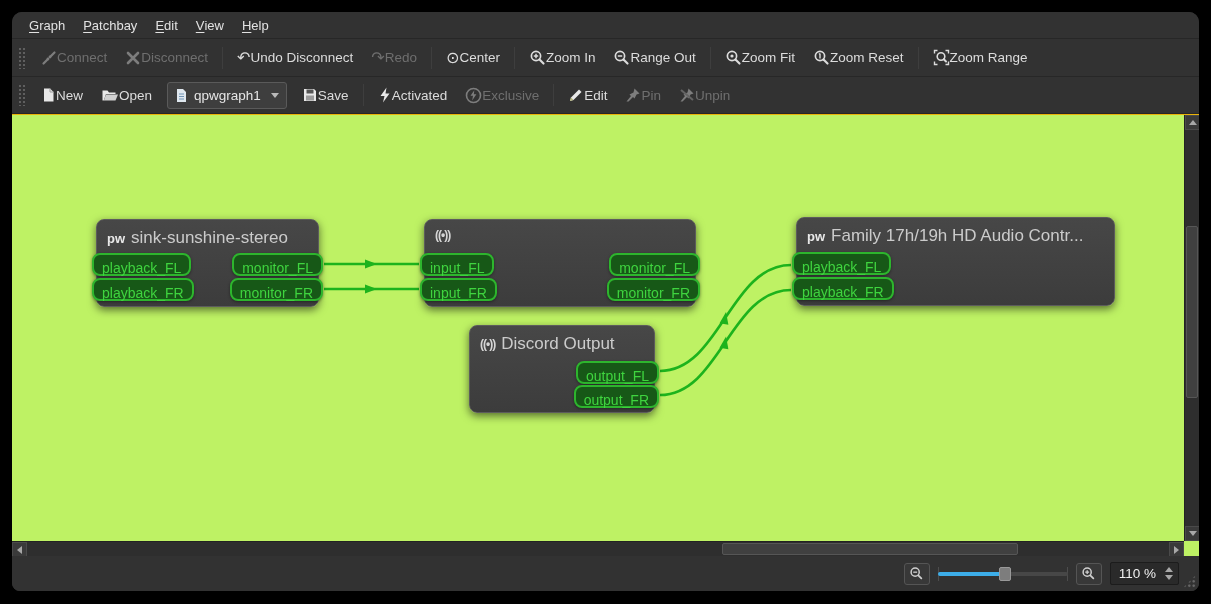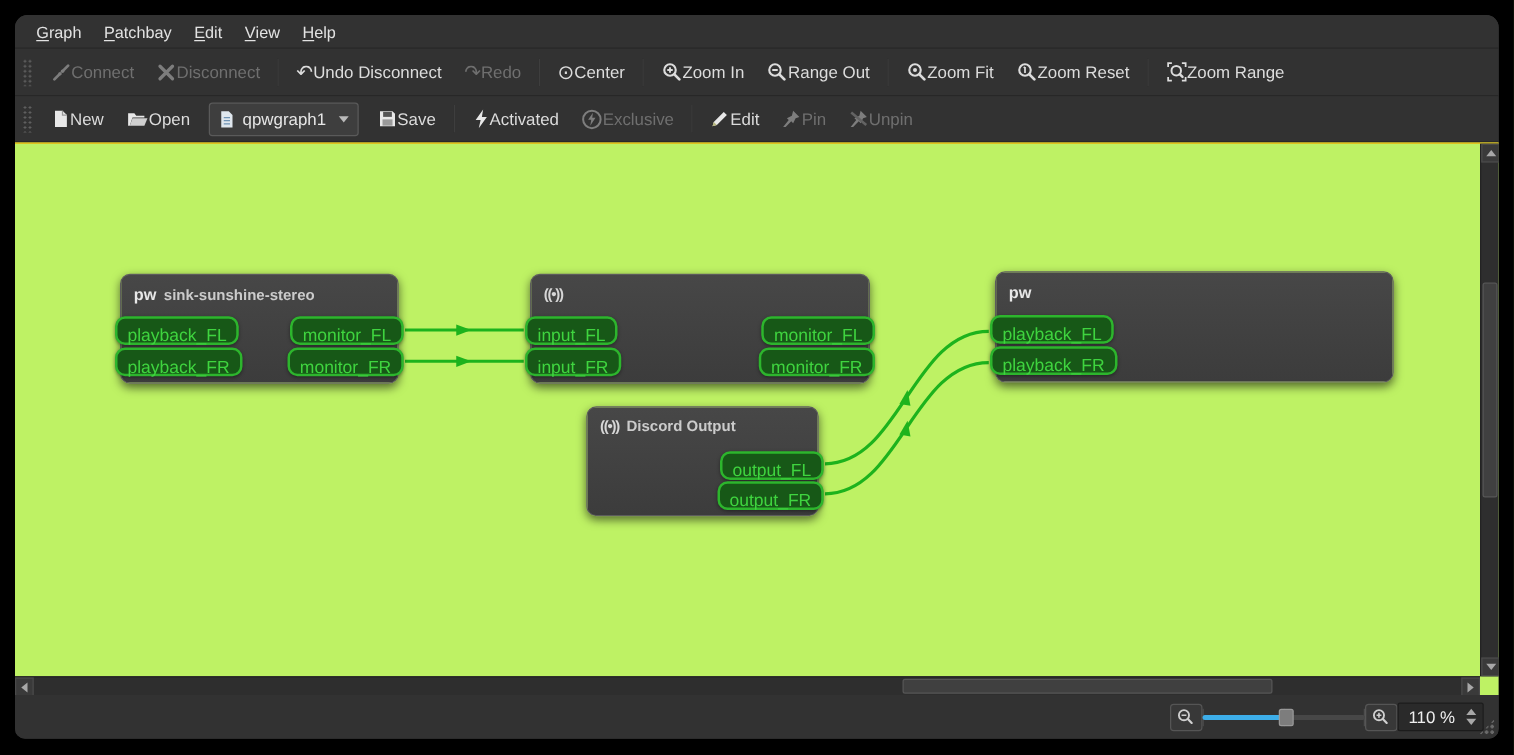--- a/index.html
+++ b/index.html
@@ -34,41 +34,41 @@
   .combo { display:flex; align-items:center; gap:6px; height:27px; background:#3e3e3e; border:1px solid #5a5a5a; border-radius:3px; padding:0 7px; margin:0 6px; color:#e6e6e6; font-size:13.5px; }
   .combo .arrow { width:0; height:0; border-left:4px solid transparent; border-right:4px solid transparent; border-top:5px solid #b9b9b9; margin-left:4px; }
 
   
   .canvas-wrap { flex:1; position:relative; background:#bef264; border-top:1px solid #eab308; }
   .viewport { position:absolute; left:0; top:0; right:15px; bottom:15px; overflow:hidden; }
   .wires { position:absolute; left:0; top:0; width:100%; height:100%; }
 
   .node { position:absolute; background:linear-gradient(#474747,#3c3c3c); border:1px solid #5c5c5c; border-radius:8px; box-shadow:0 3px 8px rgba(0,0,0,.55); }
   .node-header { display:flex; align-items:center; gap:6px; padding:8px 10px 4px 10px; }
-  .node-title { color:#cbcbcb; font-size:12px; font-weight:bold; white-space:nowrap; overflow:hidden; }
+  .node-title { color:#cbcbcb; font-size:17px; font-weight:normal; white-space:nowrap; overflow:hidden; }
   .node-icon { color:#e8e8e8; font-weight:bold; font-size:13px; white-space:nowrap; }
   .node-icon.stream { color:#d6d6d6; font-size:12px; letter-spacing:-1px; }
   .port { position:absolute; height:23px; line-height:19px; padding:4px 8px; font-size:14px; color:#3fd43f; background:#175817; border:2px solid #2db52d; border-radius:8px; white-space:nowrap; box-shadow:0 1px 3px rgba(0,0,0,.4); }
   .port.left { left:-5px; } .port.right { right:-5px; }
 
   
   .vscroll { position:absolute; right:0; top:0; bottom:15px; width:15px; background:#2e2e2e; border-left:1px solid #232323; }
   .hscroll { position:absolute; left:0; right:15px; bottom:0; height:15px; background:#2e2e2e; border-top:1px solid #232323; }
   .scroll-btn { position:absolute; background:#3a3a3a; border:1px solid #4a4a4a; display:flex; align-items:center; justify-content:center; }
   .vscroll .scroll-btn { width:15px; height:15px; left:0; }
   .hscroll .scroll-btn { width:15px; height:15px; top:0; }
   .tri-up { width:0;height:0;border-left:4px solid transparent;border-right:4px solid transparent;border-bottom:5px solid #a8a8a8; }
   .tri-down { width:0;height:0;border-left:4px solid transparent;border-right:4px solid transparent;border-top:5px solid #a8a8a8; }
   .tri-left { width:0;height:0;border-top:4px solid transparent;border-bottom:4px solid transparent;border-right:5px solid #a8a8a8; }
   .tri-right { width:0;height:0;border-top:4px solid transparent;border-bottom:4px solid transparent;border-left:5px solid #a8a8a8; }
   .vthumb { position:absolute; left:1px; width:12px; background:#404040; border:1px solid #565656; border-radius:2px; }
   .hthumb { position:absolute; top:1px; height:12px; background:#404040; border:1px solid #565656; border-radius:2px; }
 
   
-  .statusbar { height:35px; background:#323232; flex:none; display:flex; align-items:center; justify-content:flex-end; gap:0; padding-right:6px; position:relative; }
+  .statusbar { height:35px; background:#323232; flex:none; display:flex; align-items:center; justify-content:flex-end; gap:8px; padding-right:6px; position:relative; }
   .sb-btn { width:26px; height:22px; background:#383838; border:1px solid #555; border-radius:3px; display:flex; align-items:center; justify-content:center; }
   .slider { position:relative; width:130px; height:20px; }
   .slider .track { position:absolute; left:0; right:0; top:8px; height:4px; background:#474747; border-radius:2px; }
   .slider .fill { position:absolute; left:0; top:8px; height:4px; width:52%; background:#3daee9; border-radius:2px; }
   .slider .tick { position:absolute; top:3px; width:1px; height:14px; background:#4d4d4d; }
   .slider .handle { position:absolute; top:3px; left:calc(52% - 6px); width:12px; height:14px; background:#7d7d7d; border:1px solid #999; border-radius:2px; }
   .spinbox { display:flex; align-items:center; height:23px; background:#2a2a2a; border:1px solid #1c1c1c; border-radius:2px; padding:0 2px 0 8px; gap:6px; }
   .spin-value { color:#f0f0f0; font-size:13.5px; }
   .spin-arrows { display:flex; flex-direction:column; gap:3px; padding:2px 3px; }
   .resize-grip { position:absolute; right:3px; bottom:3px; width:13px; height:13px; background-image:radial-gradient(#6a6a6a 1.2px, transparent 1.3px); background-size:4.5px 4.5px; background-position:bottom right; clip-path:polygon(100% 0, 100% 100%, 0 100%); }
@@ -295,20 +295,21 @@
         </div>
         <span class="port left" style="top:33px;">input_FL</span>
         <span class="port left" style="top:58px;">input_FR</span>
         <span class="port right" style="top:33px;">monitor_FL</span>
         <span class="port right" style="top:58px;">monitor_FR</span>
       </div>
 
       <div class="node" style="left:784px; top:102px; width:319px; height:89px;">
         <div class="node-header">
           <span class="node-icon">pw</span>
+          <span class="node-title">Family 17h/19h HD Audio Contr...</span>
         </div>
         <span class="port left" style="top:34px;">playback_FL</span>
         <span class="port left" style="top:59px;">playback_FR</span>
       </div>
 
       <div class="node" style="left:457px; top:210px; width:186px; height:88px;">
         <div class="node-header">
           <span class="node-icon stream">((•))</span>
           <span class="node-title">Discord Output</span>
         </div>

